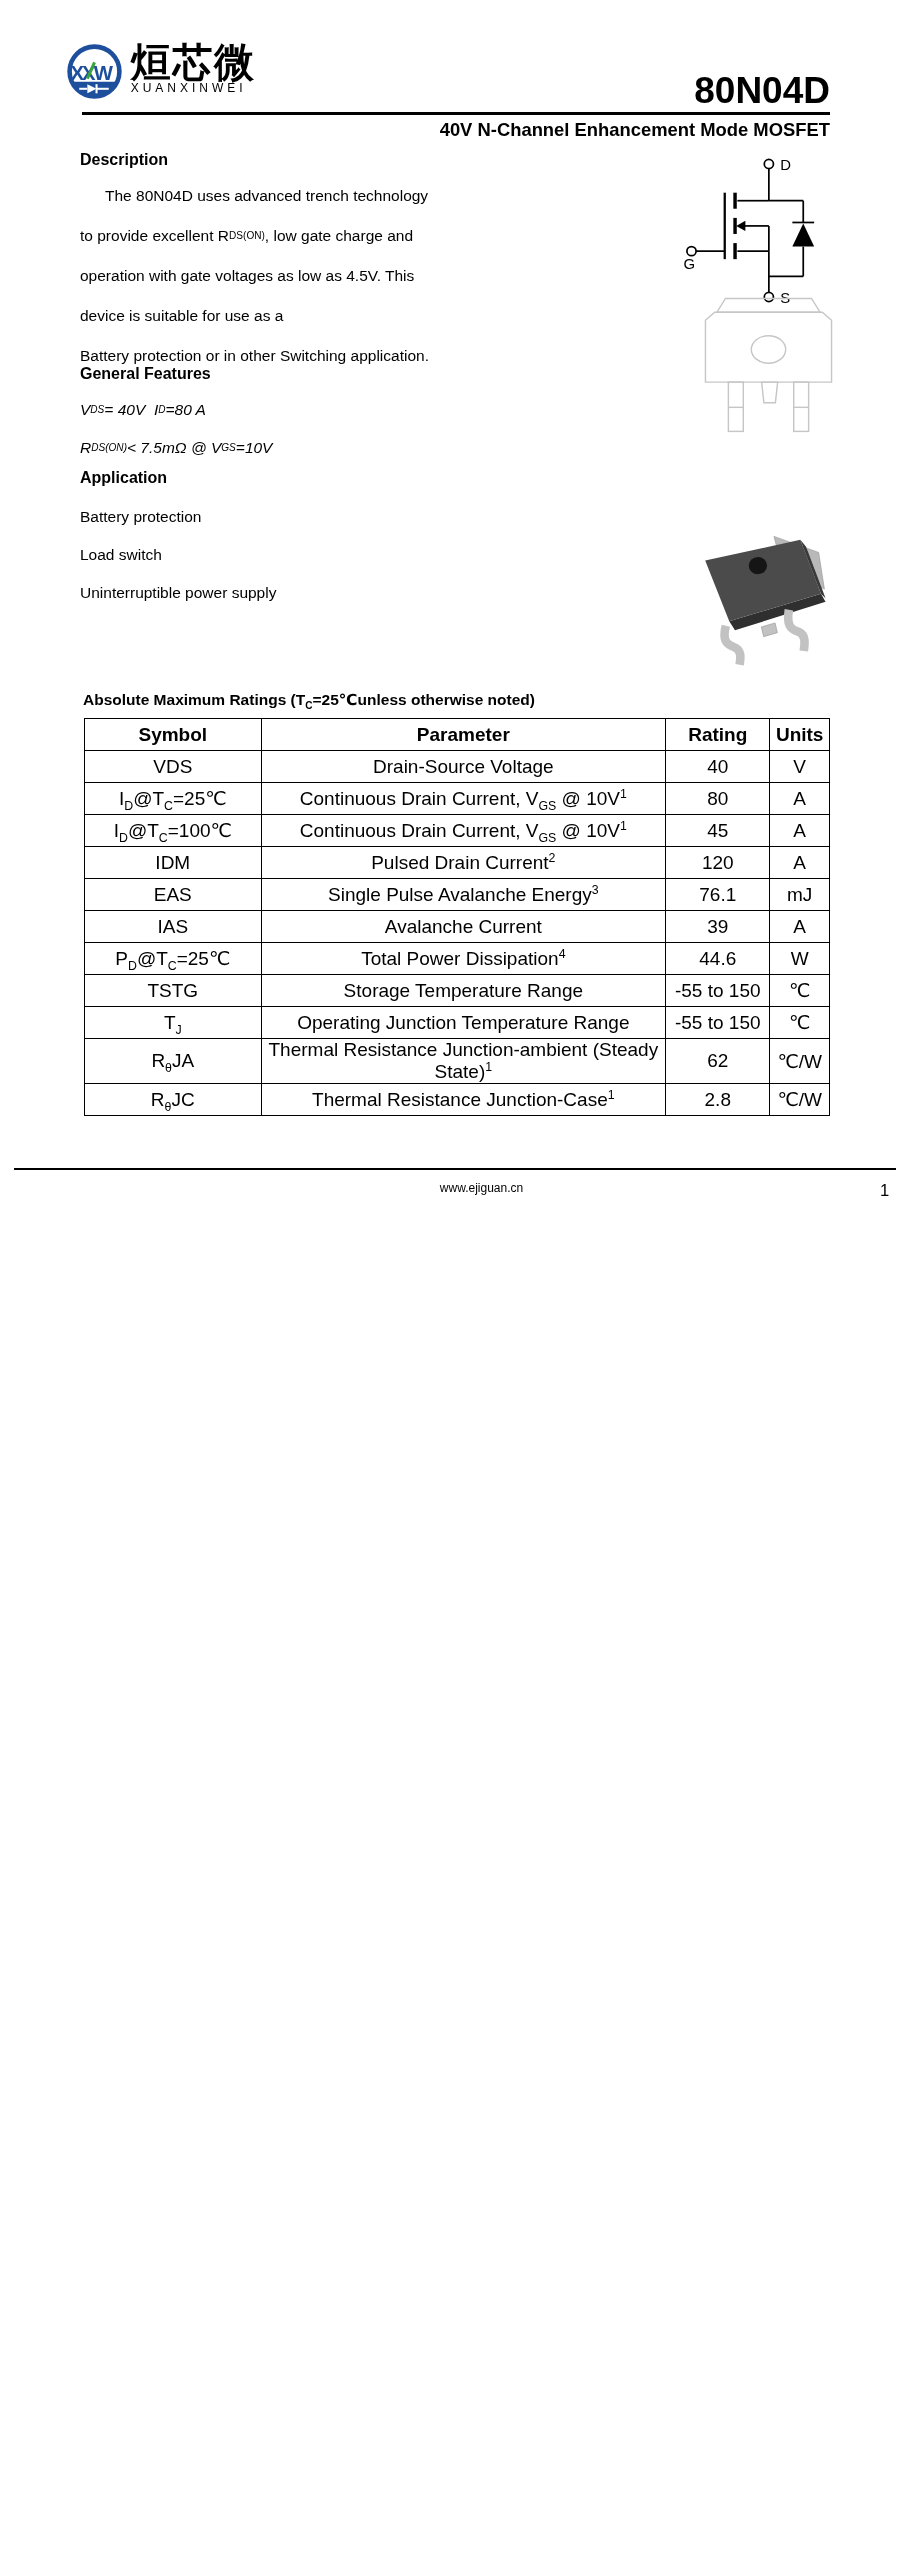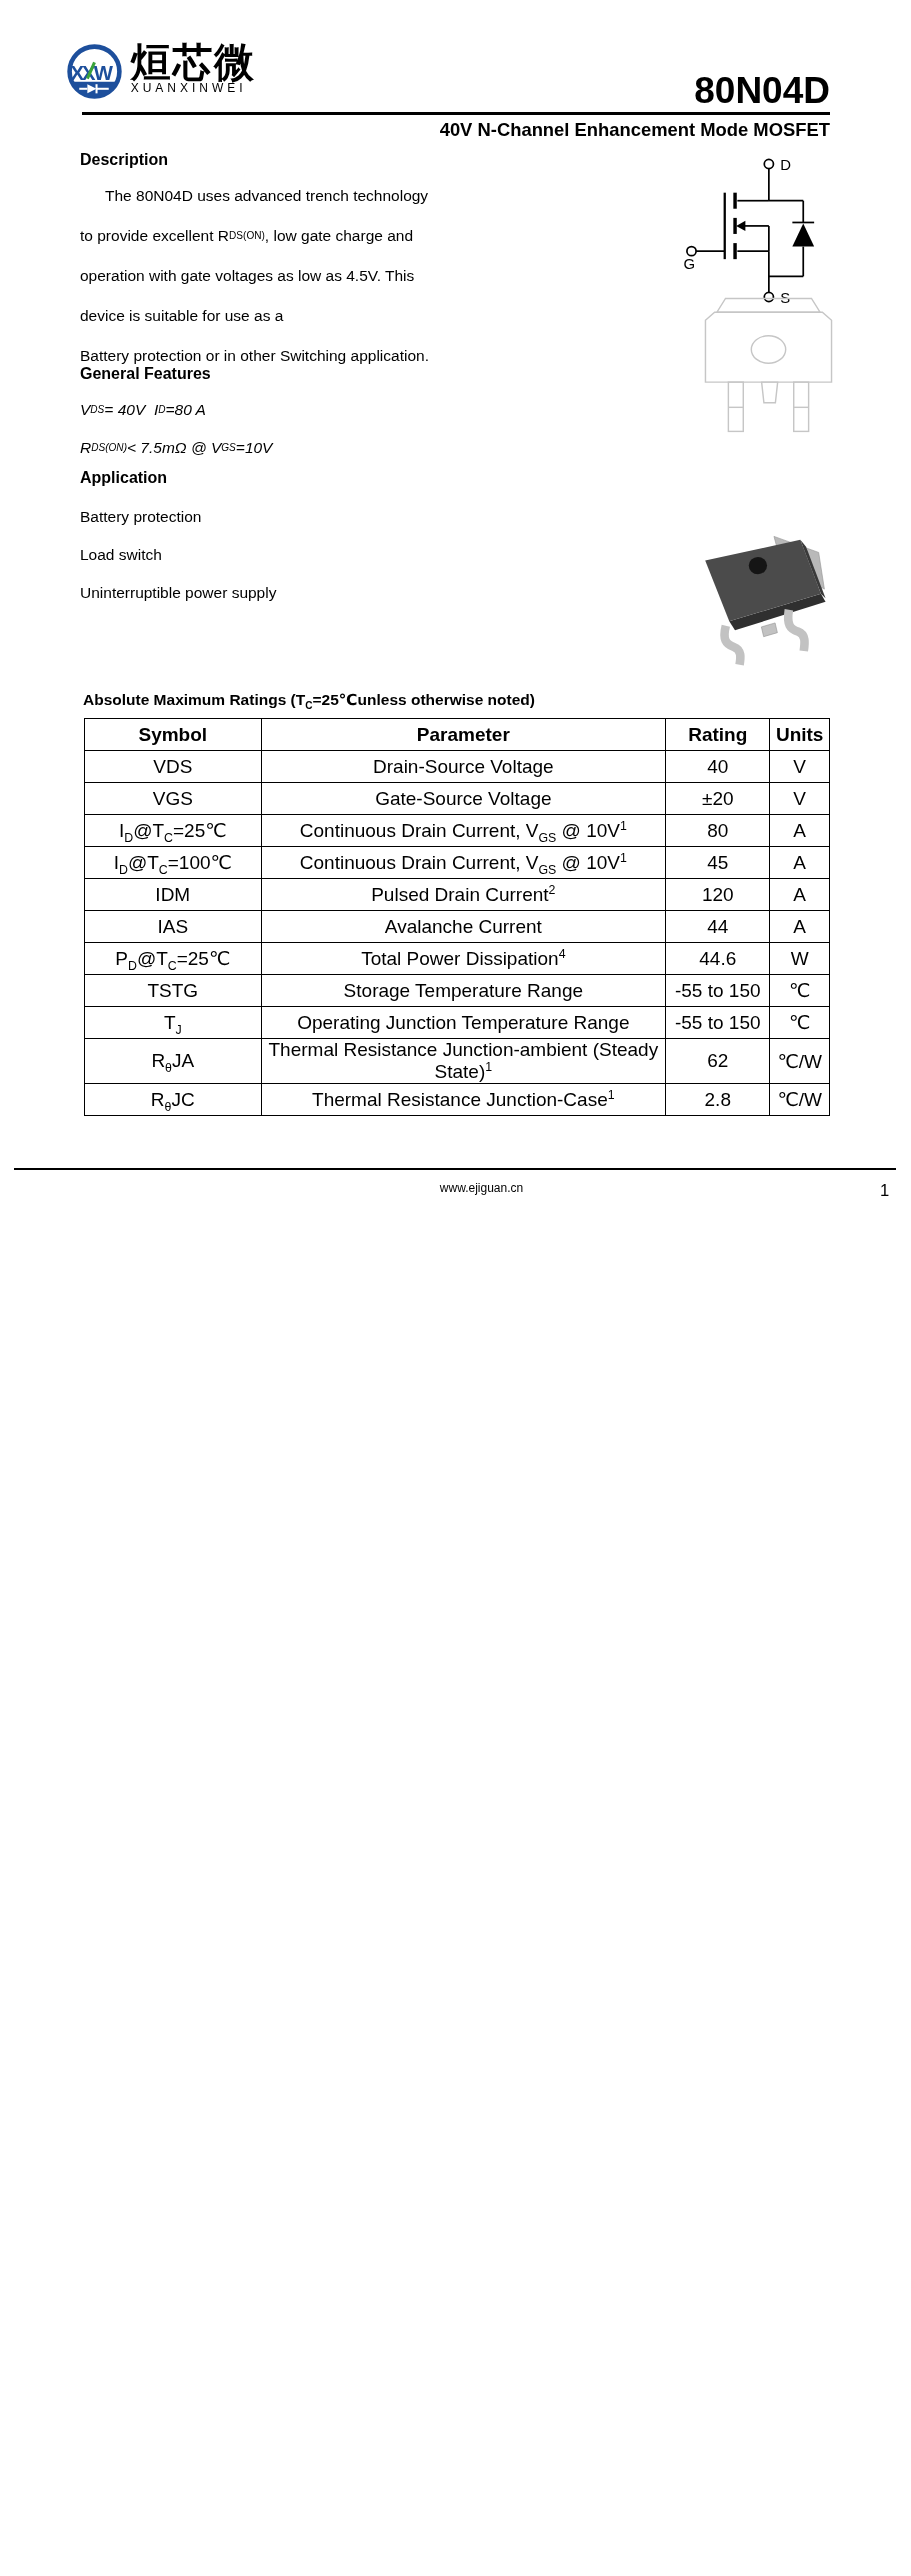--- a/index.html
+++ b/index.html
@@ -178,47 +178,47 @@
         </tr>
       </thead>
       <tbody>
         <tr>
           <td>VDS</td>
           <td>Drain-Source Voltage</td>
           <td>40</td>
           <td>V</td>
         </tr>
         <tr>
-          <td>VGS</td>
-          <td>Gate-Source Voltage</td>
-          <td>±20</td>
-          <td>V</td>
-        </tr>
-        <tr>
           <td>I<sub>D</sub>@T<sub>C</sub>=25℃</td>
           <td>Continuous Drain Current, V<sub>GS</sub> @ 10V<sup>1</sup></td>
           <td>80</td>
           <td>A</td>
         </tr>
         <tr>
           <td>I<sub>D</sub>@T<sub>C</sub>=100℃</td>
           <td>Continuous Drain Current, V<sub>GS</sub> @ 10V<sup>1</sup></td>
           <td>45</td>
           <td>A</td>
         </tr>
         <tr>
           <td>IDM</td>
           <td>Pulsed Drain Current<sup>2</sup></td>
           <td>120</td>
           <td>A</td>
         </tr>
         <tr>
+          <td>EAS</td>
+          <td>Single Pulse Avalanche Energy<sup>3</sup></td>
+          <td>76.1</td>
+          <td>mJ</td>
+        </tr>
+        <tr>
           <td>IAS</td>
           <td>Avalanche Current</td>
-          <td>44</td>
+          <td>39</td>
           <td>A</td>
         </tr>
         <tr>
           <td>P<sub>D</sub>@T<sub>C</sub>=25℃</td>
           <td>Total Power Dissipation<sup>4</sup></td>
           <td>44.6</td>
           <td>W</td>
         </tr>
         <tr>
           <td>TSTG</td>

